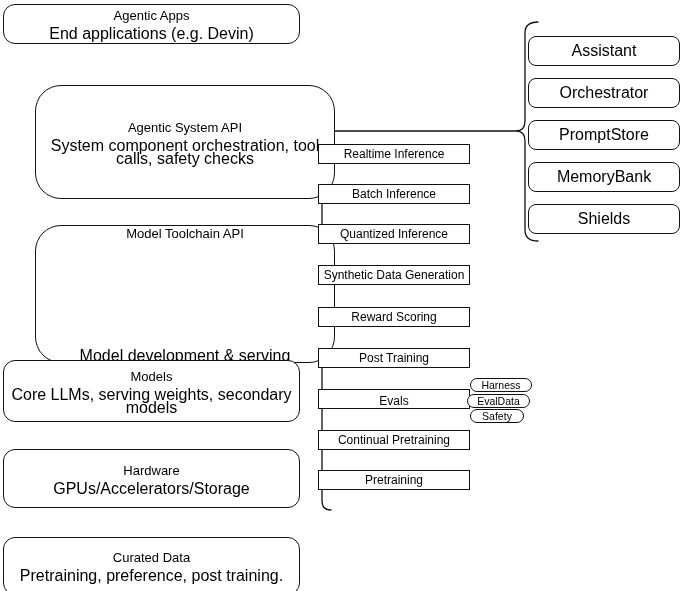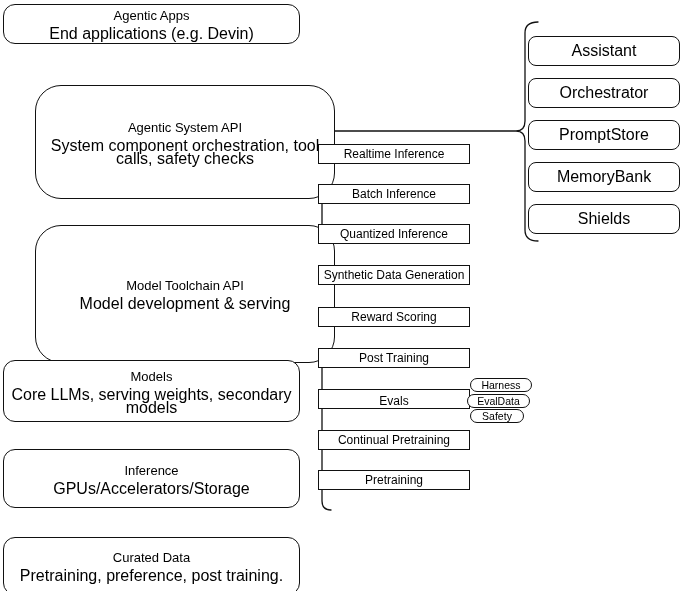--- a/index.html
+++ b/index.html
@@ -100,30 +100,30 @@
   </svg>
 
   <div class="lbox r12" style="top:4px;height:40px;">
     <div class="t">Agentic Apps</div>
     <div class="s">End applications (e.g. Devin)</div>
   </div>
   <div class="lbox r26" style="top:85px;height:114px;width:300px;">
     <div class="t">Agentic System API</div>
     <div class="s">System component orchestration, tool calls, safety checks</div>
   </div>
-  <div class="lbox r26" style="top:225px;height:138px;width:300px;">
+  <div class="lbox r26" style="top:225px;height:138px;width:300px;justify-content:space-between;">
     <div class="t">Model Toolchain API</div>
     <div class="s">Model development &amp; serving</div>
   </div>
   <div class="lbox r12" style="top:360px;height:62px;">
     <div class="t">Models</div>
     <div class="s">Core LLMs, serving weights, secondary models</div>
   </div>
   <div class="lbox r12" style="top:449px;height:59px;">
-    <div class="t">Inference</div>
+    <div class="t">Hardware</div>
     <div class="s">GPUs/Accelerators/Storage</div>
   </div>
   <div class="lbox r12" style="top:537px;height:58px;">
     <div class="t">Curated Data</div>
     <div class="s">Pretraining, preference, post training.</div>
   </div>
 
   <div class="mbox" style="top:144px;">
     <span>Realtime Inference</span>
   </div>

